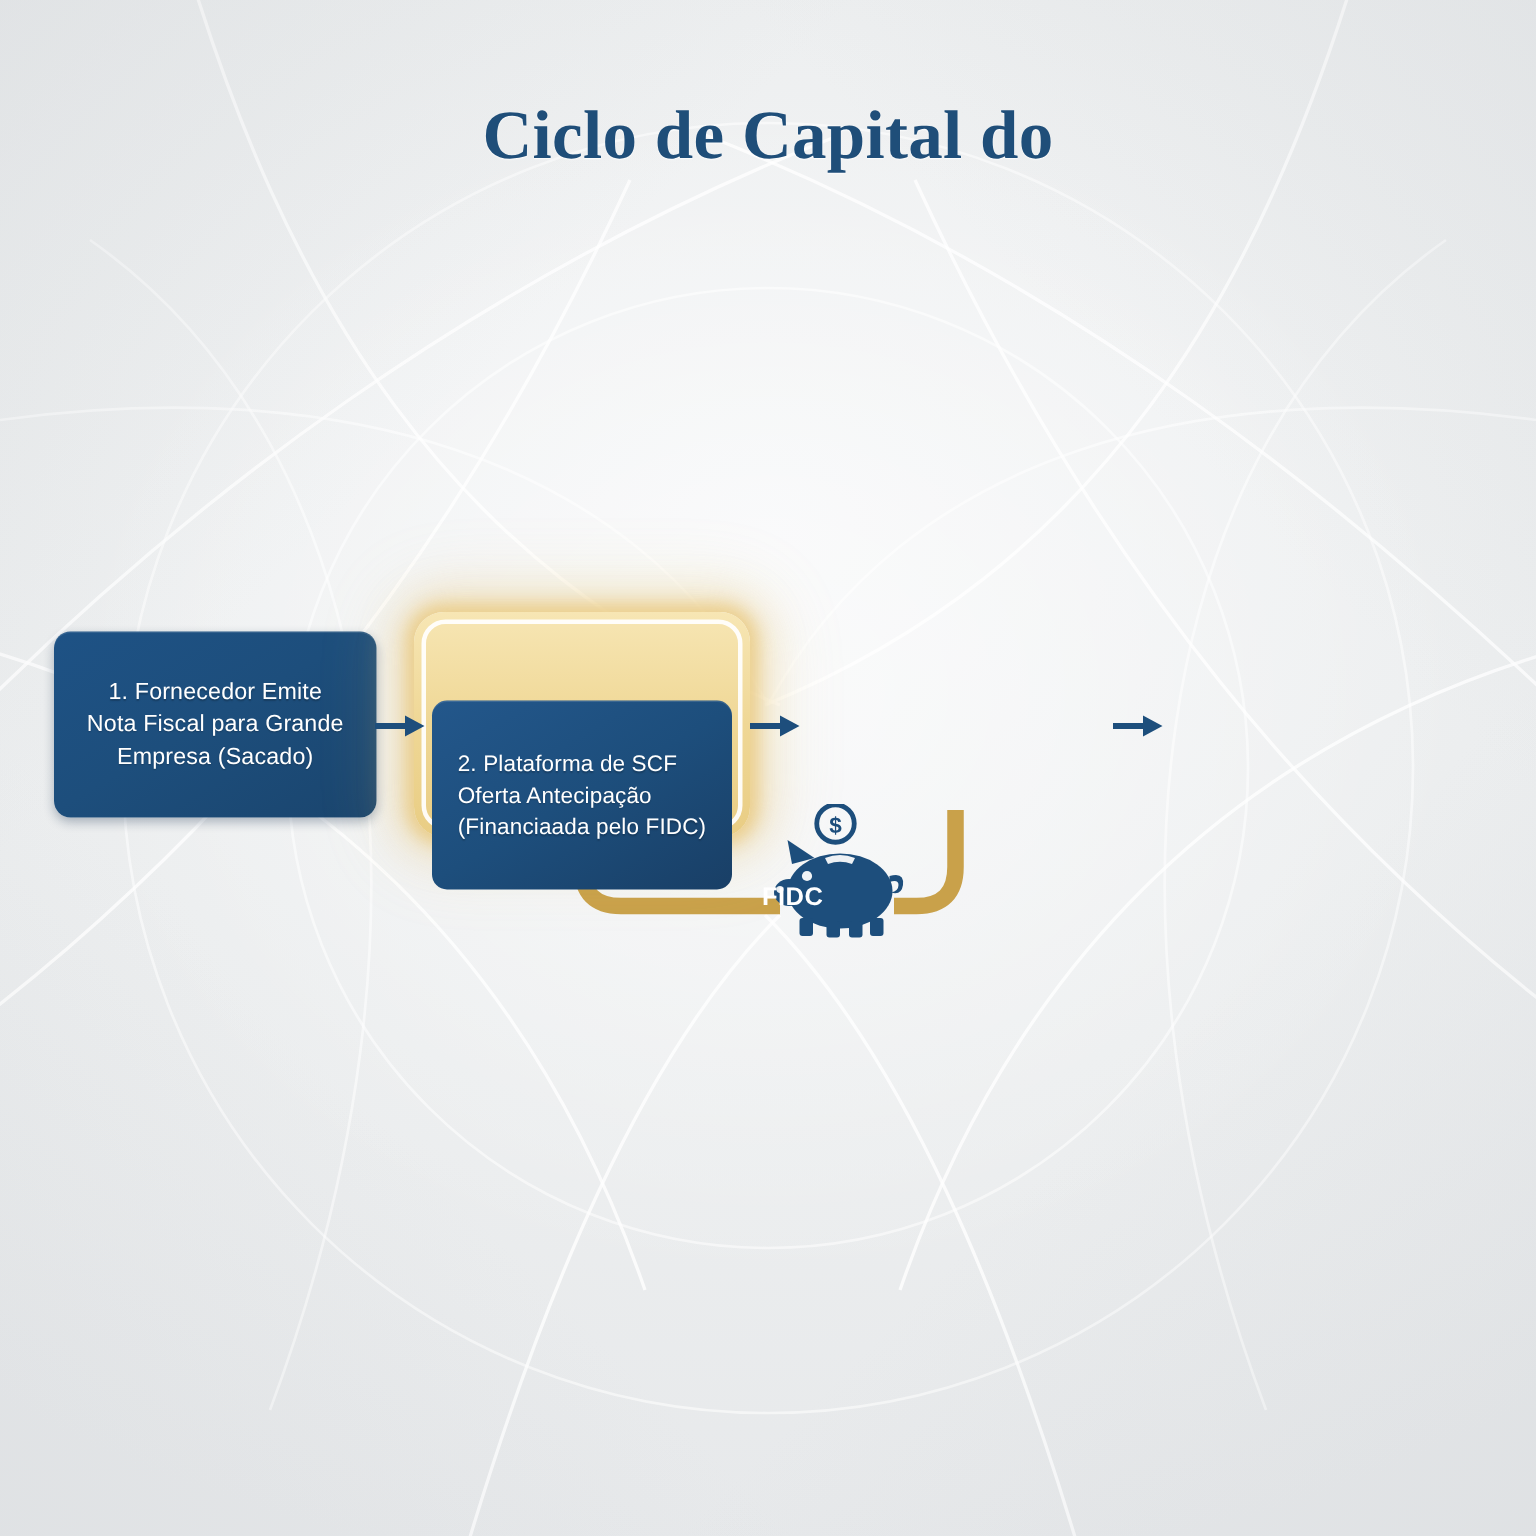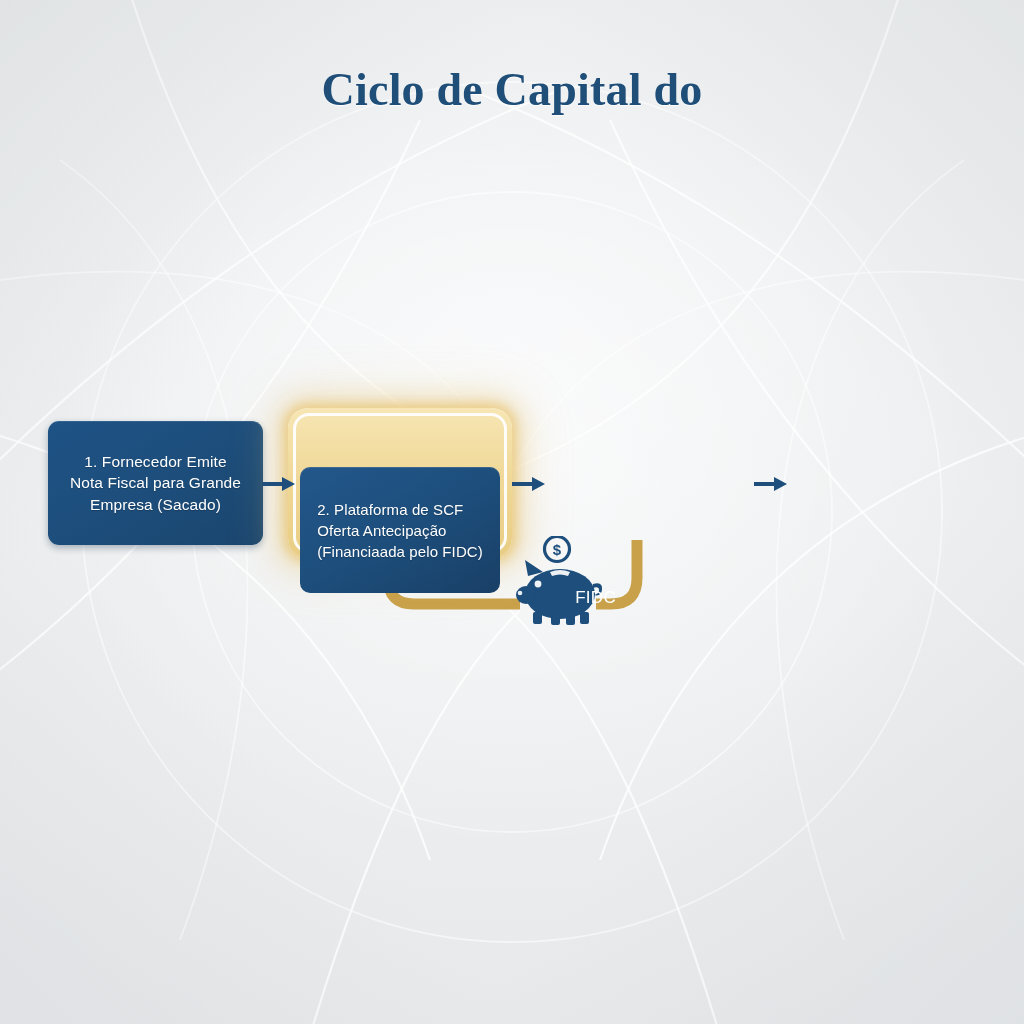--- a/index.html
+++ b/index.html
@@ -60,21 +60,21 @@
     font-size: 46px;
     line-height: 54px;
     color: #1f4e79;
     letter-spacing: 0.2px;
     text-shadow: 0 1px 1px rgba(255,255,255,0.85);
   }
 
   
   #flow-row {
     position: absolute;
-    left: 12px;
+    left: 0;
     top: 418px;
     width: 845px;
     height: 140px;
     z-index: 5;
   }
 
   .node {
     position: absolute;
     box-sizing: border-box;
     border-radius: 11px;
@@ -167,24 +167,24 @@
     top: 536px;
     width: 108px;
     height: 96px;
     z-index: 7;
   }
   #piggy-label {
     position: absolute;
     left: 0;
     top: 52px;
     width: 108px;
-    text-align: right;
+    text-align: left;
     color: #ffffff;
     font-size: 17px;
-    font-weight: 400;
+    font-weight: 700;
     letter-spacing: 0.3px;
     pointer-events: none;
   }
 </style>
 </head>
 <body>
 
 <div id="stage">
 
   <svg id="bg-arcs" viewBox="0 0 1024 1024" preserveAspectRatio="none">

